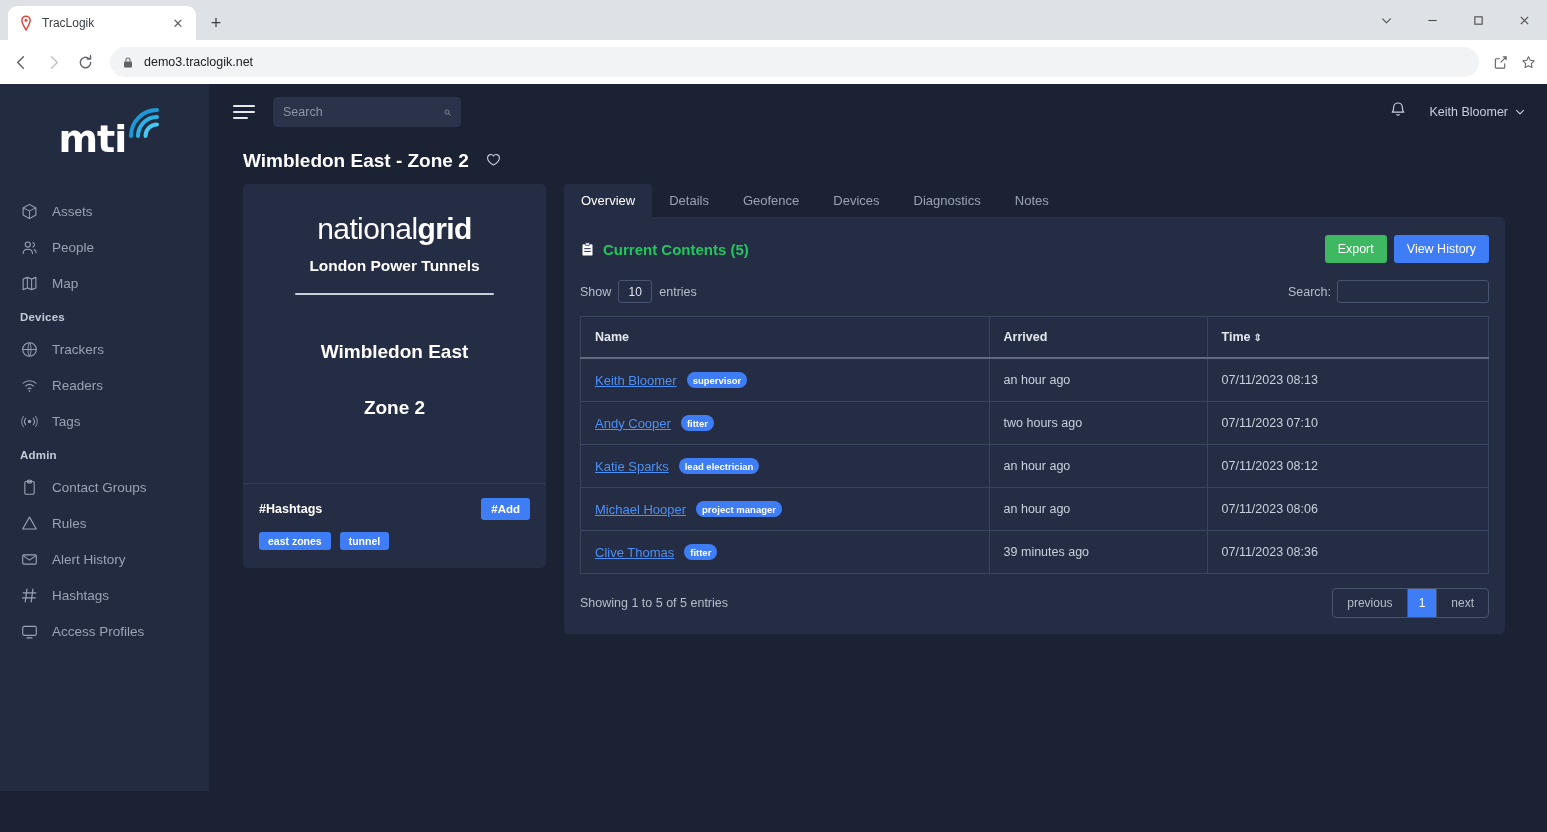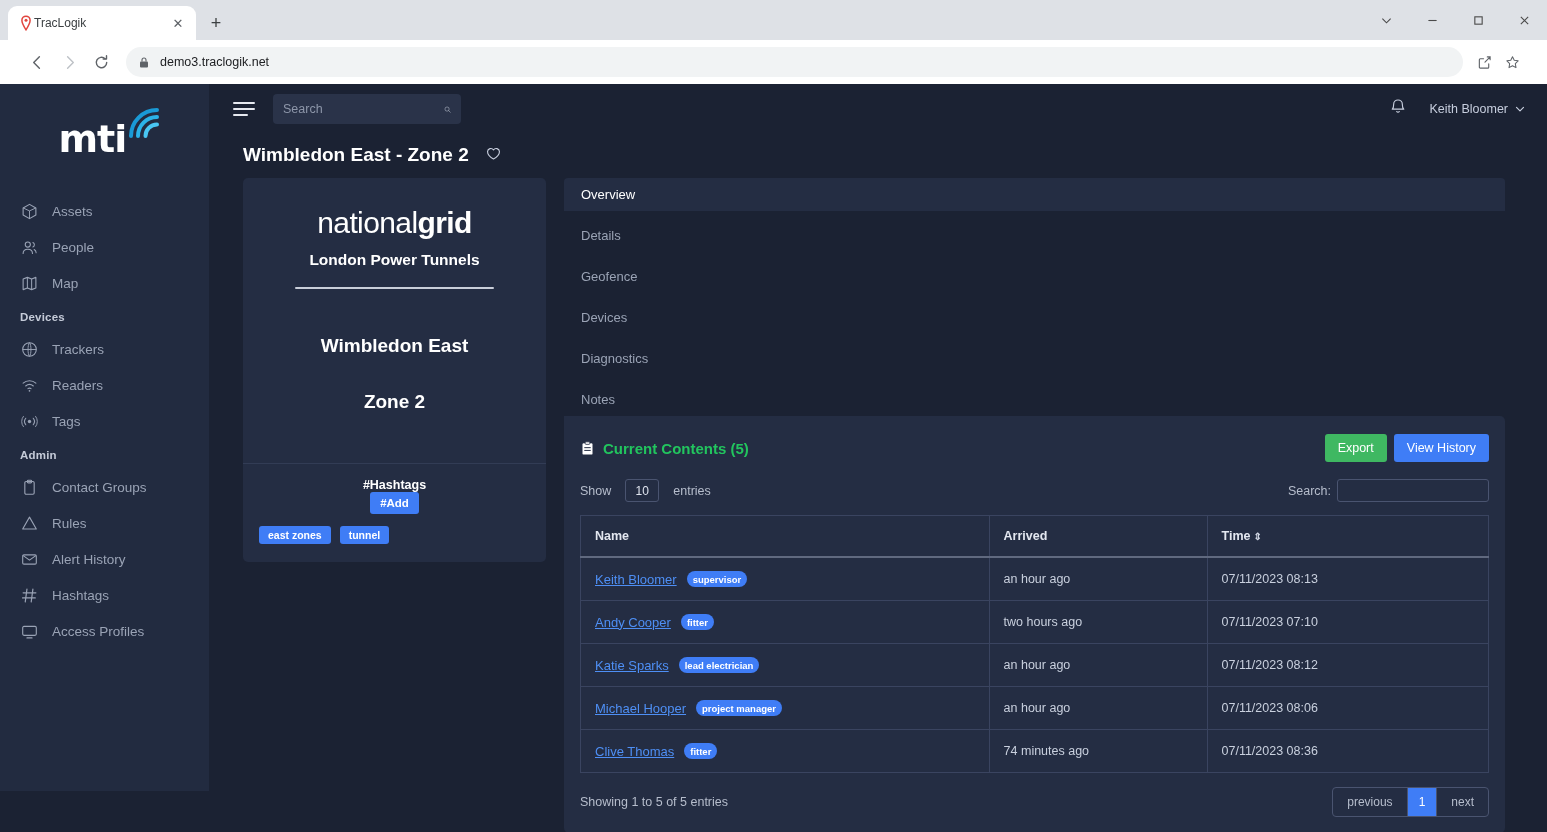--- a/index.html
+++ b/index.html
@@ -12,21 +12,21 @@
 
   
   .browser-chrome { background: #dee1e6; width: 100%; }
   .tabstrip {
     height: 40px; display: flex; align-items: flex-end;
     padding-left: 8px; position: relative;
   }
   .tab {
     height: 34px; width: 188px; background: #fff;
     border-radius: 9px 9px 0 0; display: flex; align-items: center;
-    padding: 0 10px; gap: 0; position: relative;
+    padding: 0 10px; gap: 8px; position: relative;
   }
   .tab-favicon { width: 16px; height: 16px; flex: 0 0 16px; display:block; }
   .tab-title {
     font-size: 12px; color: #3c4043; flex: 1;
     white-space: nowrap; overflow: hidden; text-overflow: ellipsis;
   }
   .tab-close {
     width: 16px; height: 16px; display: flex; align-items: center;
     justify-content: center; font-size: 13px; color: #5f6368; border-radius: 50%;
   }
@@ -38,21 +38,21 @@
   .win-controls {
     position: absolute; right: 0; top: 0; height: 40px;
     display: flex; align-items: center;
   }
   .win-btn {
     width: 46px; height: 40px; display: flex; align-items: center;
     justify-content: center; color: #4a4a4a;
   }
   .toolbar {
     height: 44px; background: #fff; display: flex; align-items: center;
-    padding: 0 22px; gap: 2px;
+    padding: 0 6px; gap: 2px;
   }
   .nav-btn {
     width: 30px; height: 30px; display: flex; align-items: center;
     justify-content: center; border-radius: 50%; color: #5f6368;
   }
   .nav-btn.disabled { color: #bdc1c6; }
   .omnibox {
     flex: 1; height: 30px; background: #f1f3f4; border-radius: 16px;
     display: flex; align-items: center; padding: 0 12px; gap: 10px;
     margin-left: 8px; margin-right: 6px;
@@ -133,36 +133,36 @@
   }
   .zone-card-body { padding: 28px 18px 10px; flex: 1; text-align: center; }
   .ng-logo { font-size: 30px; color: #fff; letter-spacing: -.6px; line-height: 1.1; }
   .ng-logo .light { font-weight: 400; }
   .ng-logo .bold { font-weight: 700; }
   .ng-sub { font-size: 15.5px; font-weight: 700; color: #fff; margin-top: 12px; }
   .ng-rule { height: 2px; background: #c9ced9; margin: 18px 34px 0; border-radius: 1px; }
   .zone-name { font-size: 19px; font-weight: 700; color: #fff; margin-top: 46px; }
   .zone-sub { font-size: 19px; font-weight: 700; color: #fff; margin-top: 34px; }
   .zone-card-foot { border-top: 1px solid #323c55; padding: 14px 16px 18px; }
-  .hash-row { display: flex; align-items: center; justify-content: space-between; flex-direction: column; }
+  .hash-row { display: flex; align-items: center; justify-content: space-between; }
   .hash-title { font-size: 12.5px; font-weight: 700; color: #fff; }
   .btn-add {
     background: #3f7df6; color: #fff; font-size: 11.5px; font-weight: 700;
     border: none; border-radius: 3px; padding: 5px 10px; cursor: pointer;
     font-family: inherit;
   }
   .hash-tags { display: flex; gap: 9px; margin-top: 12px; }
   .hash-tag {
     background: #3f7df6; color: #fff; font-size: 10.5px; font-weight: 700;
     padding: 3px 9px; border-radius: 3px;
   }
 
   
   .panel { flex: 1; min-width: 0; }
-  .tabs { display: flex; gap: 8px; flex-direction: column; }
+  .tabs { display: flex; gap: 0; }
   .tab-item {
     padding: 9px 17px; font-size: 13px; color: #9aa3b5;
     border-radius: 4px 4px 0 0; cursor: pointer;
   }
   .tab-item.active { background: #242d43; color: #fff; }
   .panel-body {
     background: #242d43; border-radius: 0 5px 5px 5px;
     padding: 18px 16px 16px;
   }
   .panel-head { display: flex; align-items: center; }
@@ -175,21 +175,21 @@
     border: none; border-radius: 3px; padding: 7px 13px;
     font-size: 12.5px; color: #fff; cursor: pointer; font-family: inherit;
   }
   .btn-green { background: #3fb862; }
   .btn-blue { background: #3f7df6; }
 
   .table-controls {
     display: flex; align-items: center; margin: 17px 0 13px;
     font-size: 12.5px; color: #b6bdcc;
   }
-  .show-entries { display: flex; align-items: center; gap: 14px; }
+  .show-entries { display: flex; align-items: center; gap: 7px; }
   .show-entries input {
     width: 34px; height: 23px; background: #242d43; border: 1px solid #4a5470;
     border-radius: 3px; color: #dfe4ee; font-size: 12px; text-align: center;
     outline: none; font-family: inherit;
   }
   .search-ctl { margin-left: auto; display: flex; align-items: center; gap: 6px; }
   .search-ctl input {
     width: 152px; height: 23px; background: #242d43; border: 1px solid #4a5470;
     border-radius: 3px; color: #dfe4ee; font-size: 12px; padding: 0 6px;
     outline: none; font-family: inherit;
@@ -576,21 +576,21 @@
                 <td>an hour ago</td>
                 <td>07/11/2023 08:06</td>
               </tr>
               <tr>
                 <td>
                     <div class="cell-name">
                       <a class="person-link" href="#">Clive Thomas</a>
                       <span class="role-badge">fitter</span>
                     </div>
                   </td>
-                <td>74 minutes ago</td>
+                <td>39 minutes ago</td>
                 <td>07/11/2023 08:36</td>
               </tr>
             </tbody>
           </table>
 
           <div class="table-foot">
             <span>Showing 1 to 5 of 5 entries</span>
             <div class="pager">
               <div>previous</div>
               <div class="current">1</div>

